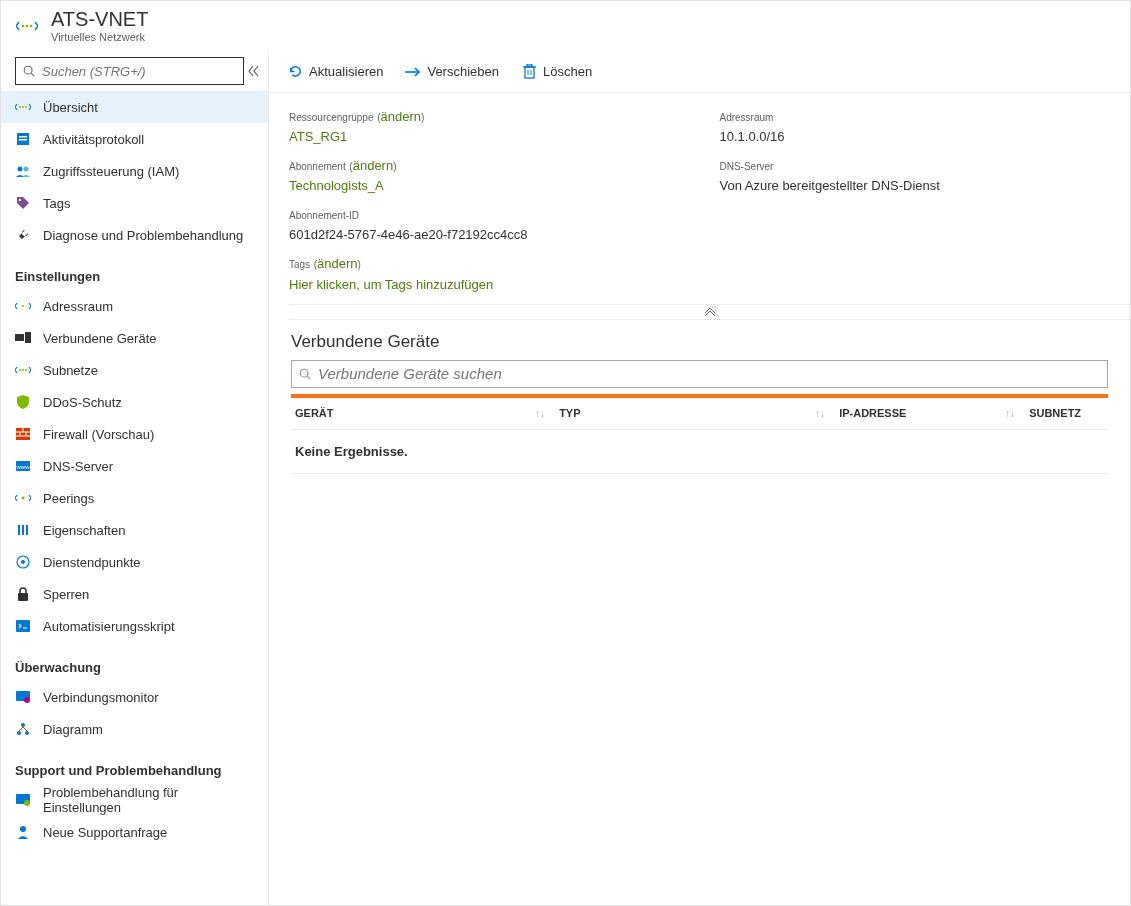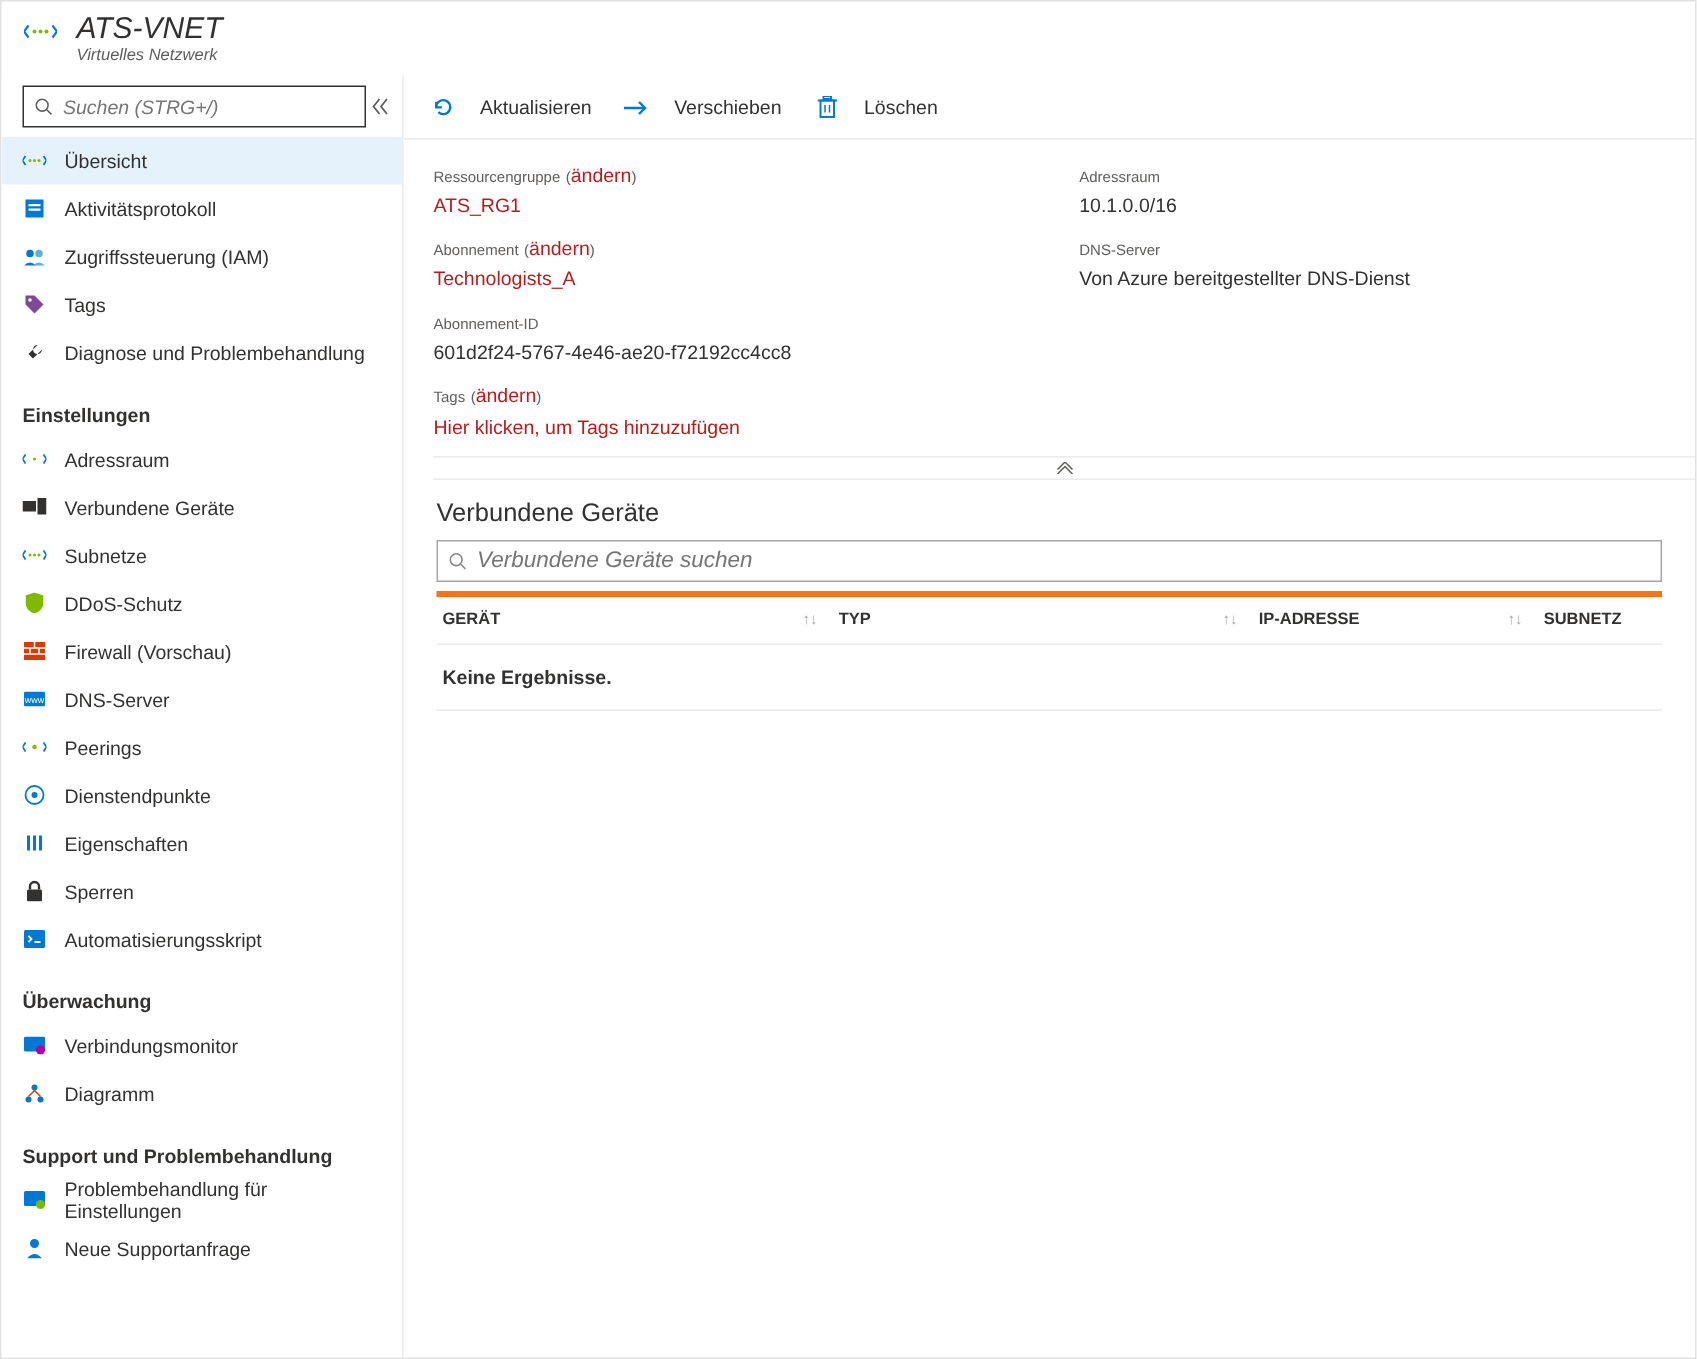--- a/index.html
+++ b/index.html
@@ -8,23 +8,23 @@
     font-size: 13px;
     color: #323130;
     background: #fff;
     width: 1131px;
     height: 906px;
     overflow: hidden;
     border: 1px solid #e1e1e1;
   }
   .header {
     display: flex;
+    align-items: center;
     padding: 8px 14px 8px 14px;
     height: 50px;
-    font-style: italic;
   }
   .header .title-icon { width: 24px; height: 24px; margin-right: 12px; display:flex;align-items:center;justify-content:center;}
   .header h1 { font-size: 20px; font-weight: 400; line-height: 1; margin-bottom:2px;}
   .header .subtitle { font-size: 11px; color: #605e5c; }
   .body { display: flex; height: calc(100% - 50px); }
   .sidebar {
     width: 268px;
     border-right: 1px solid #eaeaea;
     display: flex;
     flex-direction: column;
@@ -80,36 +80,36 @@
     display: flex;
     align-items: center;
     height: 42px;
     border-bottom: 1px solid #eaeaea;
     padding: 0 18px;
     gap: 22px;
   }
   .toolbar .tbtn {
     display: flex;
     align-items: center;
-    gap: 17px;
+    gap: 6px;
     font-size: 13px;
     color: #323130;
     cursor: pointer;
   }
   .toolbar .tbtn .ico { width:16px;height:16px; display:flex;align-items:center;justify-content:center;}
   .essentials {
     display: flex;
     padding: 14px 20px 10px 20px;
     gap: 40px;
   }
   .essentials .col { flex:1; display:flex; flex-direction:column; gap:10px;}
   .ess-row { line-height:1.5; }
   .ess-label { font-size: 10px; color:#605e5c; }
   .ess-val { font-size: 13px; color:#323130; }
-  .ess-link { color:#b91c1c; cursor:pointer; }
+  .ess-link { color:#4d7c0f; cursor:pointer; }
   .tags-row { padding: 0 20px 8px 20px; line-height:1.6;}
   .collapser {
     border-top:1px solid #eaeaea;
     border-bottom:1px solid #eaeaea;
     height:16px;
     margin-left:20px;
     display:flex;align-items:center;justify-content:center;
     color:#605e5c;
     cursor:pointer;
   }
@@ -313,36 +313,36 @@
             <svg width="16" height="10" viewBox="0 0 16 10">
               <path d="M2 2 L0 5 L2 8" fill="none" stroke="#0078d4" stroke-width="1.2"></path>
               <path d="M14 2 L16 5 L14 8" fill="none" stroke="#0078d4" stroke-width="1.2"></path>
               <circle cx="8" cy="5" r="1.5" fill="#7fba00"></circle>
             </svg>
           </span>
         <span>Peerings</span>
       </div>
       <div class="nav-item">
         <span class="ico">
-            <svg width="14" height="14" viewBox="0 0 14 14">
-              <circle cx="7" cy="7" r="6" fill="none" stroke="#0078d4" stroke-width="1.2"></circle>
-              <circle cx="7" cy="7" r="2" fill="#0078d4"></circle>
-            </svg>
-          </span>
-        <span>Dienstendpunkte</span>
-      </div>
-      <div class="nav-item">
-        <span class="ico">
             <svg width="12" height="14" viewBox="0 0 12 14">
               <line x1="2" y1="2" x2="2" y2="12" stroke="#0078d4" stroke-width="2"></line>
               <line x1="6" y1="2" x2="6" y2="12" stroke="#0078d4" stroke-width="2"></line>
               <line x1="10" y1="2" x2="10" y2="12" stroke="#0078d4" stroke-width="2"></line>
             </svg>
           </span>
         <span>Eigenschaften</span>
+      </div>
+      <div class="nav-item">
+        <span class="ico">
+            <svg width="14" height="14" viewBox="0 0 14 14">
+              <circle cx="7" cy="7" r="6" fill="none" stroke="#0078d4" stroke-width="1.2"></circle>
+              <circle cx="7" cy="7" r="2" fill="#0078d4"></circle>
+            </svg>
+          </span>
+        <span>Dienstendpunkte</span>
       </div>
       <div class="nav-item">
         <span class="ico">
             <svg width="12" height="14" viewBox="0 0 12 14">
               <rect x="1" y="6" width="10" height="8" rx="1" fill="#323130"></rect>
               <path d="M3 6 V4 a3 3 0 0 1 6 0 V6" fill="none" stroke="#323130" stroke-width="1.6"></path>
             </svg>
           </span>
         <span>Sperren</span>
       </div>

